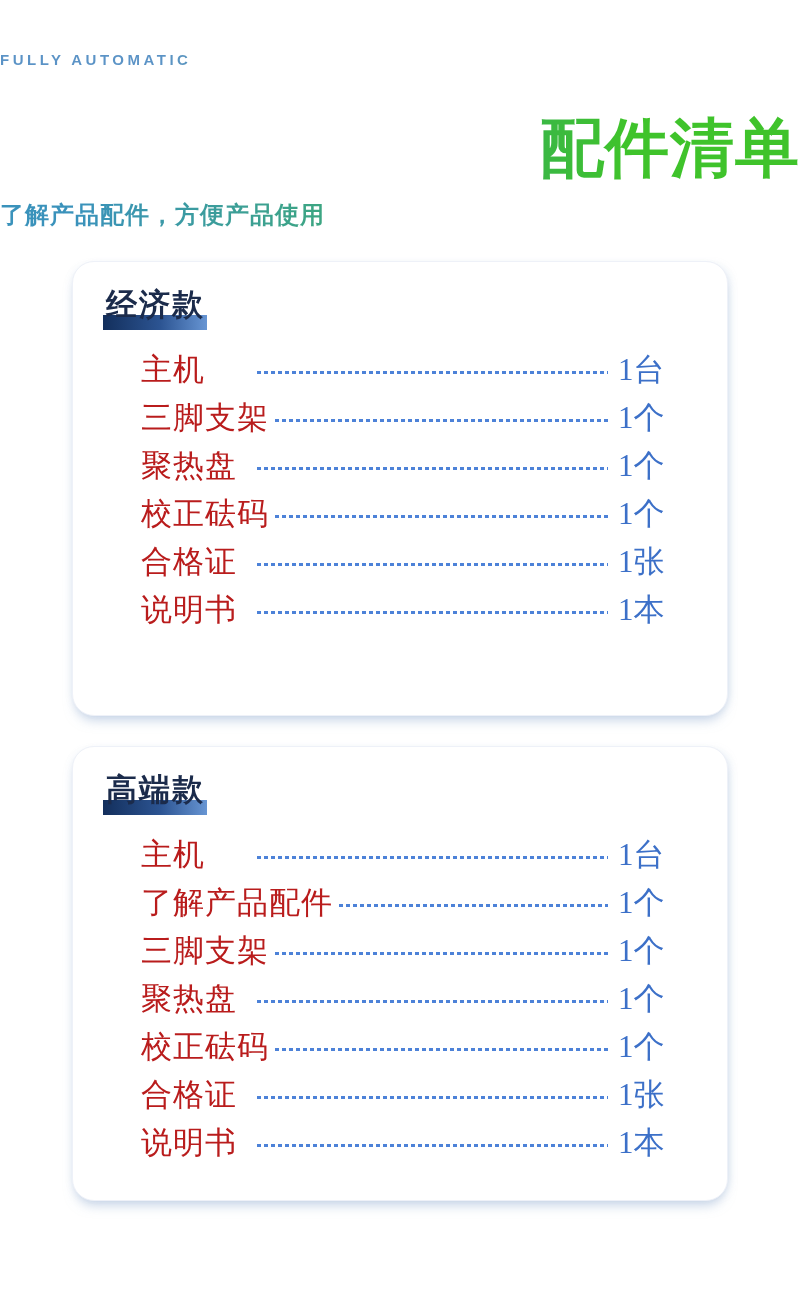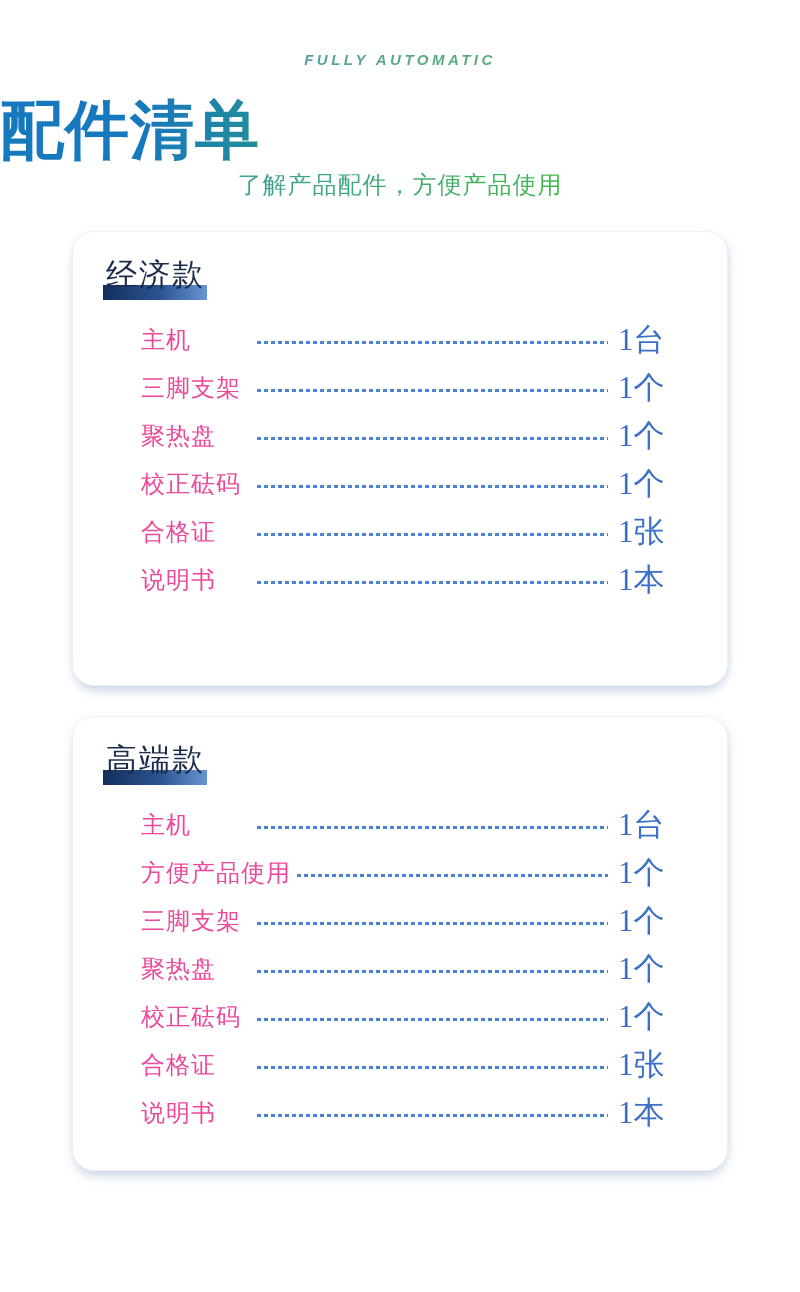--- a/index.html
+++ b/index.html
@@ -7,52 +7,52 @@
   body {
     width: 800px;
     height: 1292px;
     font-family: "Liberation Sans", "DejaVu Sans", sans-serif;
     overflow: hidden;
   }
   .page { width: 800px; height: 1292px; padding-top: 50px; }
 
   
   .tagline {
-    text-align: center;
+    text-align: left;
     font-size: 15px;
     font-weight: 600;
     letter-spacing: 3.5px;
     line-height: 19px;
     background: linear-gradient(90deg, #5b93c6 20%, #53b94a 80%);
     -webkit-background-clip: text;
     background-clip: text;
     -webkit-text-fill-color: transparent;
     color: transparent;
-    font-style: italic;
   }
 
   
   .title {
-    margin-top: 22px;
-    text-align: left;
+    margin-top: 40px;
+    text-align: right;
     font-size: 64px;
     font-weight: 700;
     letter-spacing: 1px;
     line-height: 78px;
     background: linear-gradient(90deg, #1779bd 18%, #2f9f7a 45%, #3fc32b 78%);
     -webkit-background-clip: text;
     background-clip: text;
     -webkit-text-fill-color: transparent;
     color: transparent;
   }
 
   .subtitle {
-    text-align: center;
+    margin-top: 12px;
+    text-align: left;
     font-size: 24px;
-    font-weight: 400;
+    font-weight: 700;
     letter-spacing: 1px;
     background: linear-gradient(90deg, #3a92bb 10%, #40c22e 85%);
     -webkit-background-clip: text;
     background-clip: text;
     -webkit-text-fill-color: transparent;
     color: transparent;
   }
 
   
   .card {
@@ -70,21 +70,21 @@
   .heading-wrap {
     position: relative;
     display: inline-block;
     margin-top: 2px;
   }
   .card-heading {
     position: relative;
     z-index: 1;
     font-family: "Liberation Serif", "DejaVu Serif", serif;
     font-size: 31px;
-    font-weight: 400;
+    font-weight: 700;
     line-height: 34px;
     color: #1b2b4b;
     letter-spacing: 2px;
   }
   .heading-bar {
     position: absolute;
     z-index: 0;
     left: -3px;
     right: -2px;
     bottom: -8px;
@@ -97,22 +97,22 @@
     margin-top: 24px;
     padding-left: 35px;
   }
   .row {
     display: flex;
     align-items: center;
     height: 48px;
   }
   .item-label {
     font-family: Liberation Mono, monospace;
-    font-size: 24px;
-    color: #ec4899;
+    font-size: 31px;
+    color: #b91c1c;
     min-width: 110px;
     margin-right: 6px;
     white-space: nowrap;
     letter-spacing: 1px;
   }
   .leader {
     flex: 1;
     height: 3px;
     align-self: center;
     margin-top: 4px;
@@ -184,21 +184,21 @@
       <span class="card-heading">高端款</span>
       <span class="heading-bar"></span>
     </div>
     <ul class="item-list">
       <li class="row">
         <span class="item-label">主机</span>
         <span class="leader"></span>
         <span class="item-value">1台</span>
       </li>
       <li class="row">
-        <span class="item-label">方便产品使用</span>
+        <span class="item-label">了解产品配件</span>
         <span class="leader"></span>
         <span class="item-value">1个</span>
       </li>
       <li class="row">
         <span class="item-label">三脚支架</span>
         <span class="leader"></span>
         <span class="item-value">1个</span>
       </li>
       <li class="row">
         <span class="item-label">聚热盘</span>

